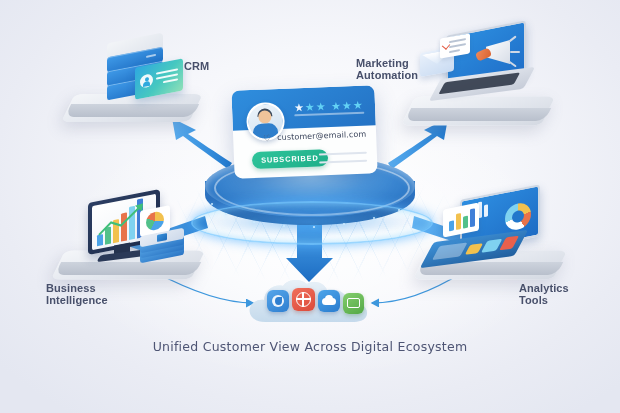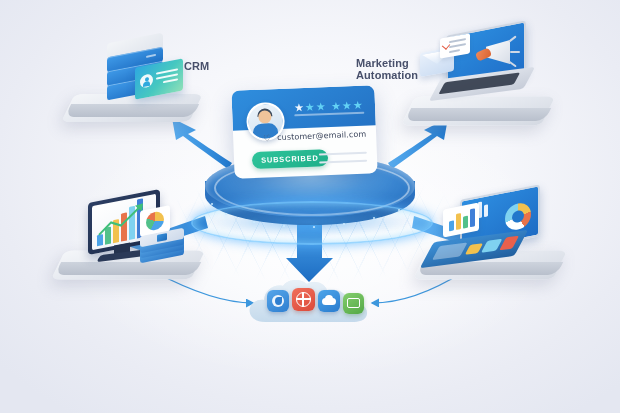--- a/index.html
+++ b/index.html
@@ -326,20 +326,22 @@
     <div class="pie-card">
         <div class="pie"></div>
       </div>
     <div class="disk-stack">
       <div class="disk" style="top:16px;"></div>
       <div class="disk" style="top:11px;"></div>
       <div class="disk" style="top:6px;"></div>
       <div class="disk top" style="top:0px;"></div>
     </div>
   </div>
+  <div class="lbl" style="left:46px;top:282px;">Business
+Intelligence</div>
 
   <div class="pedestal" style="left:420px;top:236px;width:140px;height:58px;">
     <div class="ped-top"></div>
       <div class="ped-side" style="top:26px;"></div>
   </div>
   <div id="an-node">
     <div class="an-screen">
       <div class="donut"></div>
       <div class="mini-bars">
         <span style="left:0;height:9px;"></span>
@@ -353,20 +355,22 @@
       <div class="tile" style="left:53px;top:6px;width:14px;height:12px;background:#7fd2f0;"></div>
       <div class="tile" style="left:70px;top:5px;width:12px;height:13px;background:#e8604c;"></div>
     </div>
     <div class="chart-card">
       <span style="left:6px;height:10px;background:#4aa3e8;"></span>
       <span style="left:13px;height:16px;background:#f2c14e;"></span>
       <span style="left:20px;height:12px;background:#52c08a;"></span>
       <span style="left:27px;height:18px;background:#3f7fd8;"></span>
     </div>
   </div>
+  <div class="lbl" style="left:519px;top:282px;">Analytics
+Tools</div>
 
   <div id="hub">
     <div class="hub-body"></div>
     <div class="hub-top"></div>
     <div class="hub-ring"></div>
     <div class="glow-ring"></div>
     <div class="hub-base"></div>
     <div class="sparkles">
       <span style="left:20px;top:58px;"></span>
         <span style="left:48px;top:66px;"></span>
@@ -422,14 +426,15 @@
     </div>
     <div style="position:absolute;left:70px;top:10px;width:22px;height:22px;border-radius:6px;background:linear-gradient(150deg,#4ea6ea,#2a7cce);box-shadow:0 2px 4px rgba(40,80,140,.3);">
       <div style="position:absolute;left:4px;top:8px;width:14px;height:7px;border-radius:5px;background:#fff;"></div>
       <div style="position:absolute;left:7px;top:5px;width:8px;height:8px;border-radius:50%;background:#fff;"></div>
     </div>
     <div style="position:absolute;left:95px;top:13px;width:21px;height:21px;border-radius:6px;background:linear-gradient(150deg,#84ce6e,#53a845);box-shadow:0 2px 4px rgba(50,120,50,.3);">
       <div style="position:absolute;left:4px;top:5px;width:13px;height:10px;border-radius:2px;border:1.6px solid #fff;box-sizing:border-box;"></div>
     </div>
   </div>
 
+  <div class="caption" style="top:339px;">Unified Customer View Across Digital Ecosystem</div>
 
 </div>
 
 </body></html>

